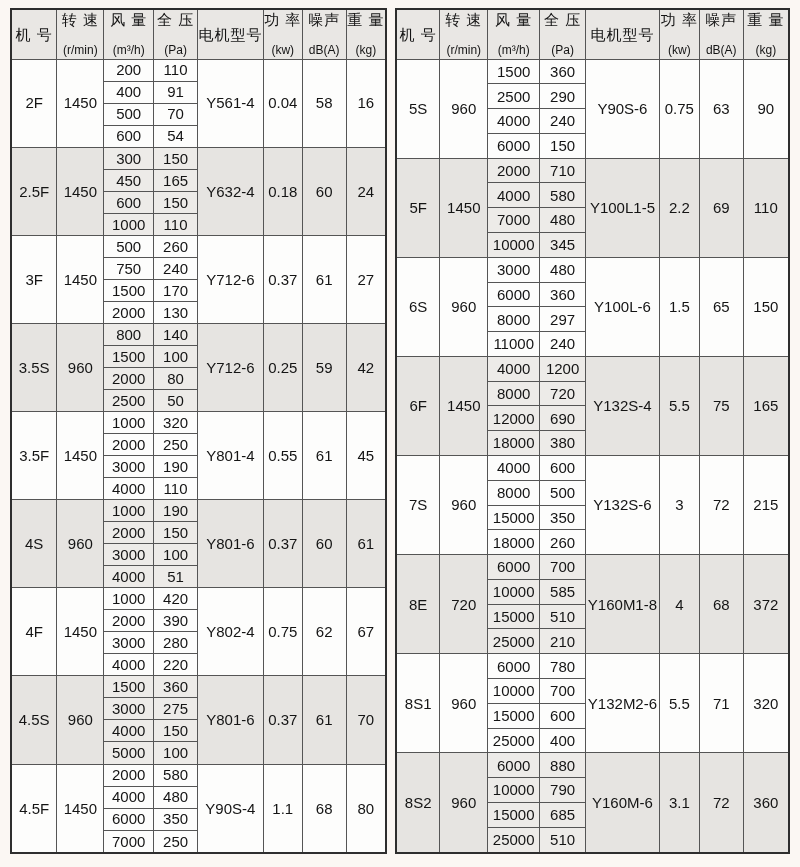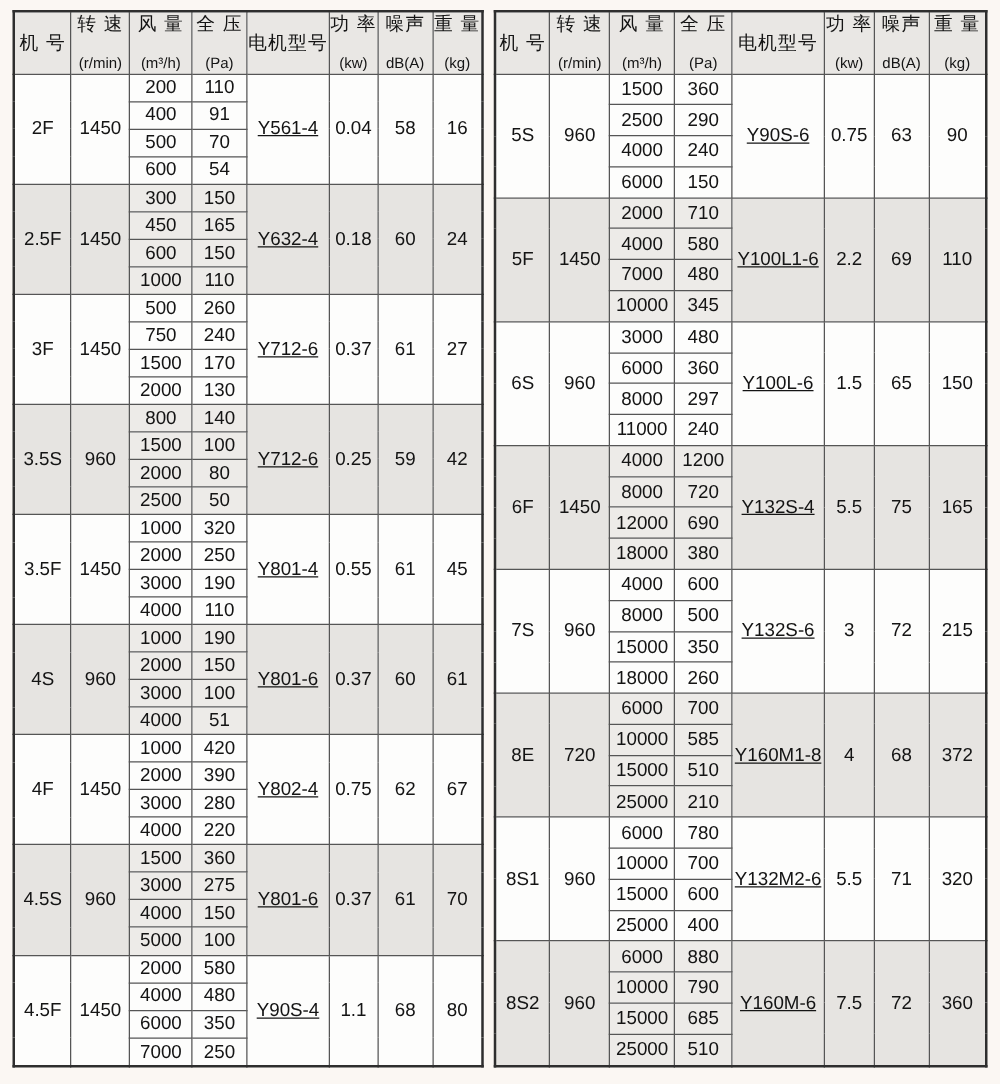--- a/index.html
+++ b/index.html
@@ -48,21 +48,21 @@
   table.spec-table thead tr { height: 50px; }
   table.spec-table thead th {
     background: var(--header-bg);
     font-weight: normal;
   }
   .h1 { font-size: 15px; letter-spacing: 1px; }
   .h2 { font-size: 12px; margin-top: 16px; letter-spacing: 0; }
   tr.shaded td { background: var(--row-shaded); }
   tr.shaded td.flow-cell,
   tr.shaded td.press-cell { background: var(--cell-light); }
-  td.motor-cell { font-size: 15px; text-decoration: underline; }
+  td.motor-cell { font-size: 15px; }
 </style>
 </head>
 <body>
 
 <div class="tables-wrap">
 
   <table class="spec-table">
     <colgroup>
       <col style="width:46px">
         <col style="width:47px">
@@ -375,21 +375,21 @@
         </tr>
         <tr>
           <td class="flow-cell">6000</td>
           <td class="press-cell">150</td>
         </tr>
         <tr class="shaded">
           <td class="model-cell" rowspan="4">5F</td>
           <td class="speed-cell" rowspan="4">1450</td>
           <td class="flow-cell">2000</td>
           <td class="press-cell">710</td>
-          <td class="motor-cell" rowspan="4">Y100L1-6</td>
+          <td class="motor-cell" rowspan="4">Y100L1-5</td>
           <td class="power-cell" rowspan="4">2.2</td>
           <td class="noise-cell" rowspan="4">69</td>
           <td class="weight-cell" rowspan="4">110</td>
         </tr>
         <tr class="shaded">
           <td class="flow-cell">4000</td>
           <td class="press-cell">580</td>
         </tr>
         <tr class="shaded">
           <td class="flow-cell">7000</td>
@@ -508,21 +508,21 @@
         <tr>
           <td class="flow-cell">25000</td>
           <td class="press-cell">400</td>
         </tr>
         <tr class="shaded">
           <td class="model-cell" rowspan="4">8S2</td>
           <td class="speed-cell" rowspan="4">960</td>
           <td class="flow-cell">6000</td>
           <td class="press-cell">880</td>
           <td class="motor-cell" rowspan="4">Y160M-6</td>
-          <td class="power-cell" rowspan="4">7.5</td>
+          <td class="power-cell" rowspan="4">3.1</td>
           <td class="noise-cell" rowspan="4">72</td>
           <td class="weight-cell" rowspan="4">360</td>
         </tr>
         <tr class="shaded">
           <td class="flow-cell">10000</td>
           <td class="press-cell">790</td>
         </tr>
         <tr class="shaded">
           <td class="flow-cell">15000</td>
           <td class="press-cell">685</td>

